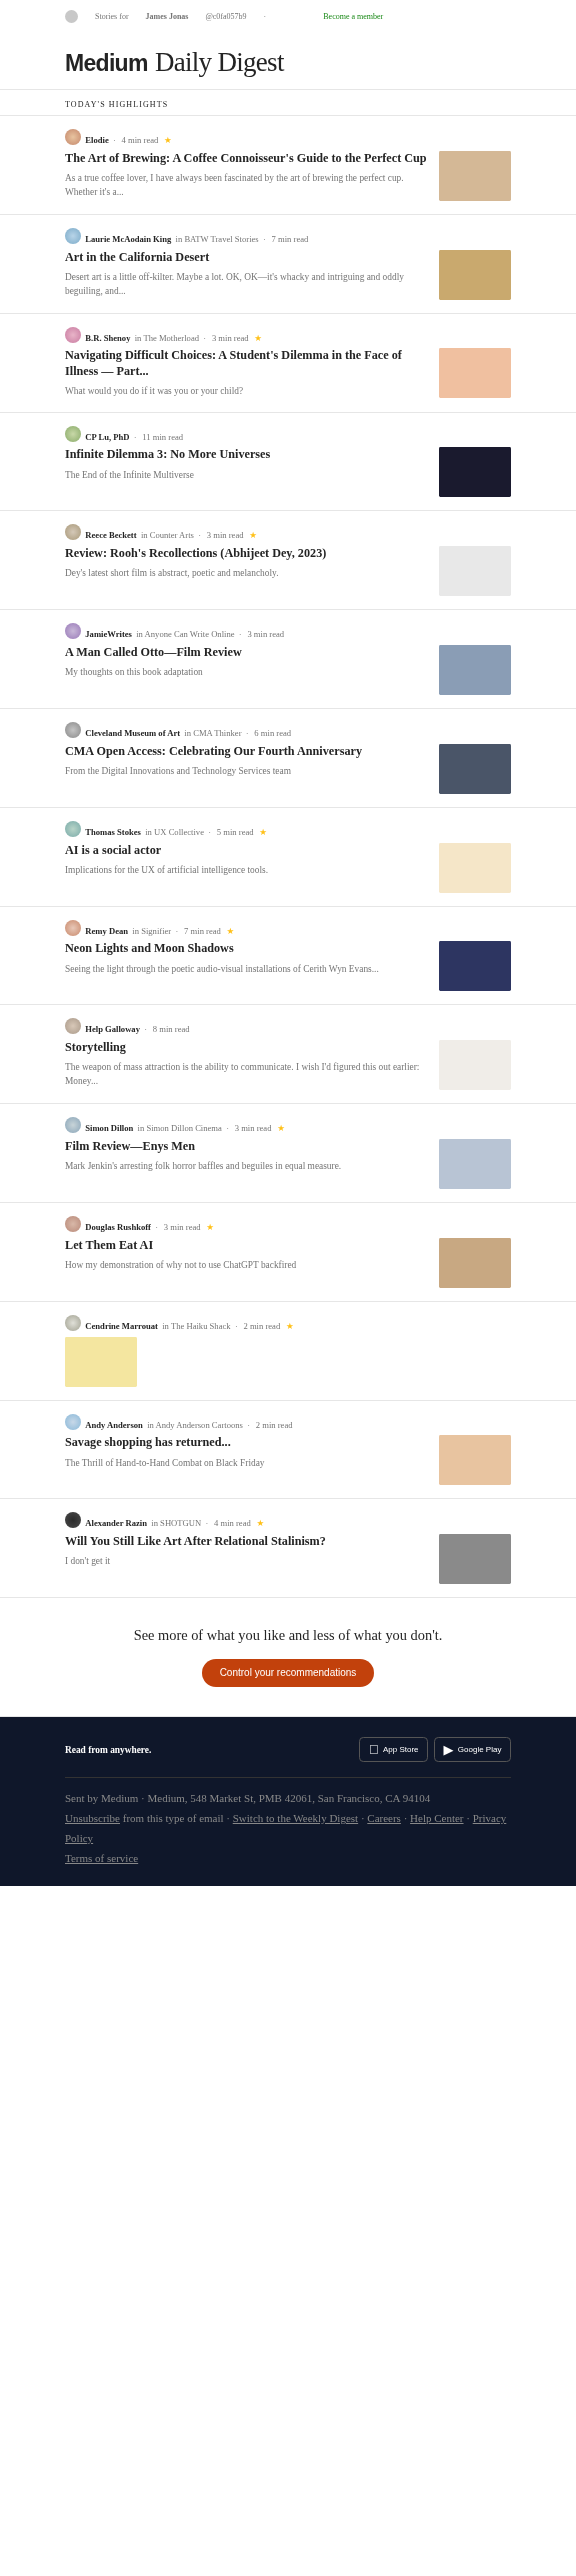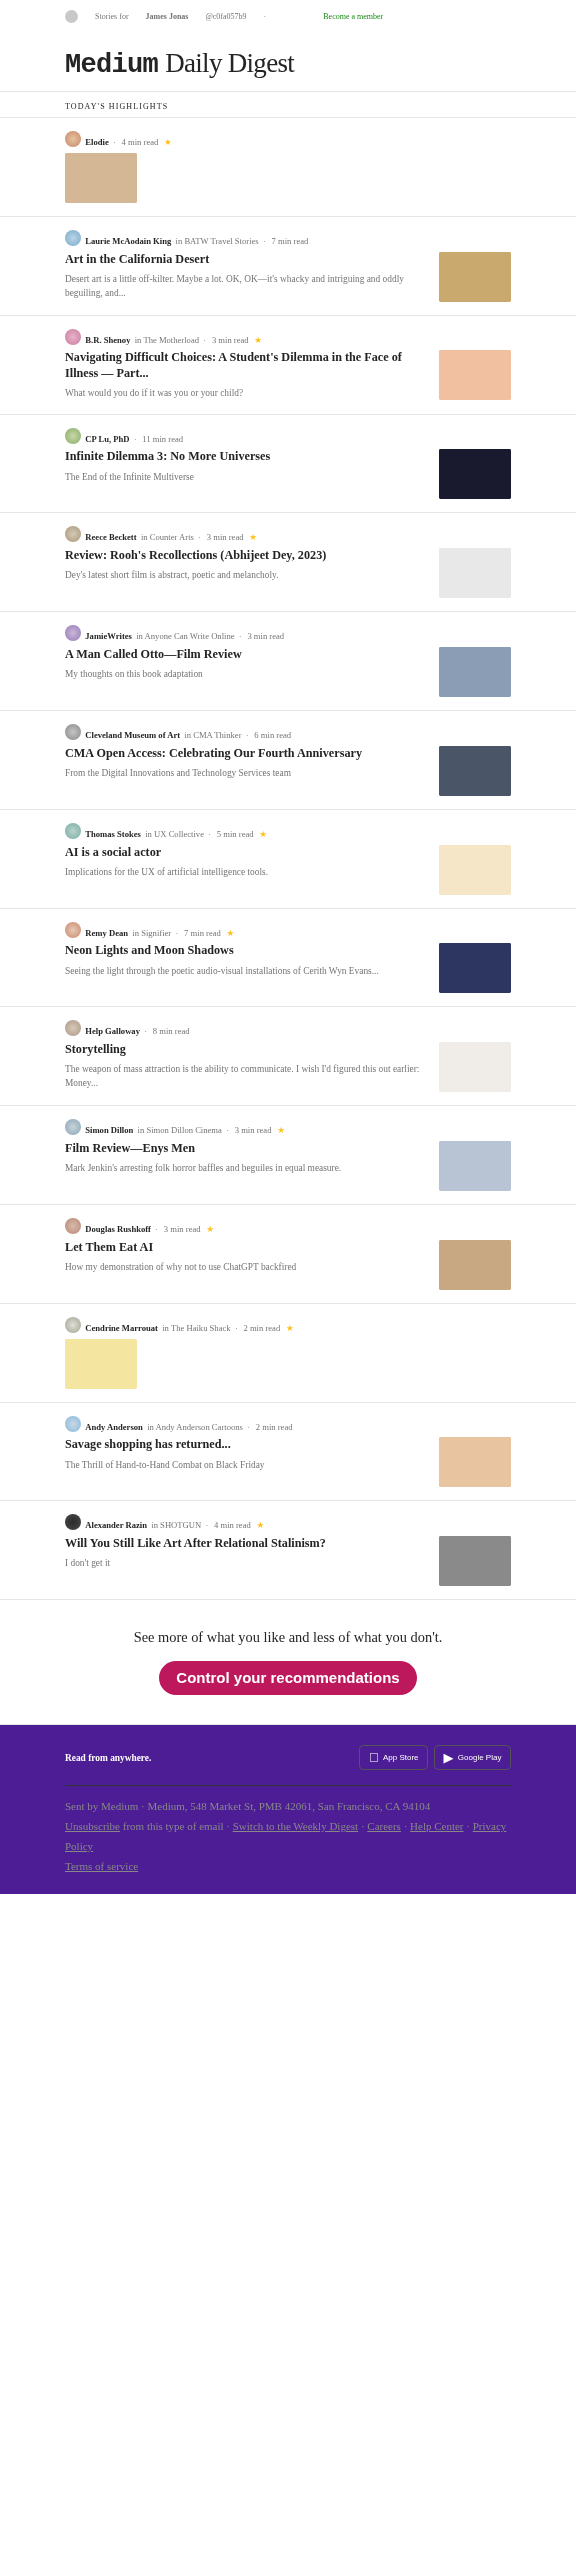--- a/index.html
+++ b/index.html
@@ -33,22 +33,22 @@
       text-decoration: none;
       margin-left: 40px;
     }
     .title-row {
       display: flex;
       align-items: baseline;
       gap: 7.2px;
       margin: 5.8px 0 4.3px;
     }
     .title-medium {
-      font-family: Liberation Mono, monospace;
-      font-size: 27px;
+      font-family: Liberation Sans, sans-serif;
+      font-size: 23px;
       font-weight: 700;
       letter-spacing: -0.7px;
       margin-top: 21px;
     }
     .title-digest {
       font-family: Georgia, 'Times New Roman', serif;
       font-size: 27px;
       font-weight: 400;
       letter-spacing: -0.7px;
     }
@@ -165,33 +165,33 @@
       border-bottom: 0.7px solid #e6e6e6;
     }
     .cta-text {
       font-family: Georgia, serif;
       font-size: 14.4px;
       color: #242424;
       margin-bottom: 14.4px;
       font-weight: 400;
     }
     .cta-button {
-      background: #be185d;
+      background: #c2410c;
       color: #fff;
       border: none;
       border-radius: 72px;
       padding: 8.6px 17.3px;
-      font-size: 15px;
-      font-weight: 700;
+      font-size: 10px;
+      font-weight: 400;
       cursor: pointer;
       display: inline-block;
       text-decoration: none;
     }
     .footer {
-      background: #4c1d95;
+      background: #0f172a;
       color: #aaa;
       padding: 20px 65px 17.3px;
     }
     .footer-top {
       display: flex;
       align-items: center;
       justify-content: space-between;
       margin-bottom: 14.4px;
     }
     .footer-read {
@@ -272,20 +272,24 @@
 <div id="articles-container">
     <div class="article-card">
       <div class="article-meta-row">
         <span class="avatar av-elodie"></span>
         <span class="author-name">Elodie</span>
         <span class="dot">·</span>
         <span class="read-time">4 min read</span>
         <span class="star-icon">★</span>
       </div>
       <div class="article-body">
+        <div class="article-text">
+          <div class="article-title">The Art of Brewing: A Coffee Connoisseur's Guide to the Perfect Cup</div>
+          <div class="article-excerpt">As a true coffee lover, I have always been fascinated by the art of brewing the perfect cup. Whether it's a...</div>
+        </div>
         <div class="article-thumb">
           <div class="thumb-inner thumb-coffee"></div>
         </div>
       </div>
     </div>
     <div class="article-card">
       <div class="article-meta-row">
         <span class="avatar av-laurie"></span>
         <span class="author-name">Laurie McAodain King</span>
         <span class="publication">in BATW Travel Stories</span>

